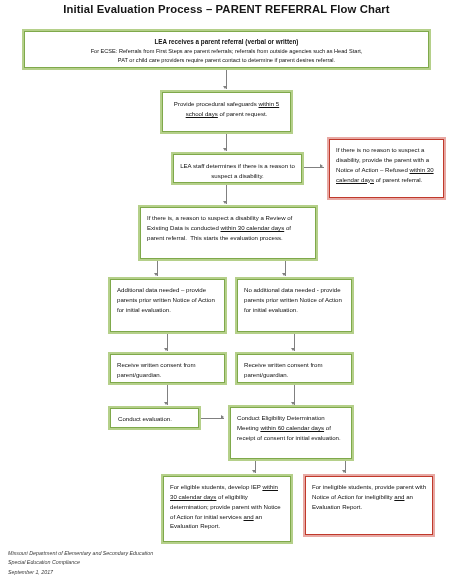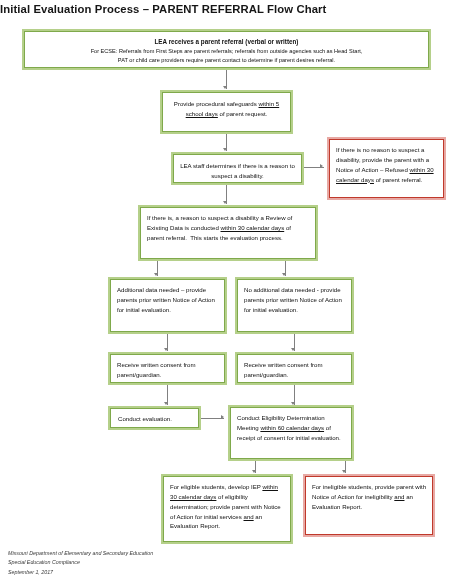--- a/index.html
+++ b/index.html
@@ -1,21 +1,21 @@
 <!DOCTYPE html>
 <html><head>
 <meta charset="utf-8">
 <style>
   html,body{margin:0;padding:0;background:#ffffff;}
   body{width:453px;height:582px;position:relative;overflow:hidden;
        font-family:"Liberation Sans",sans-serif;color:#1a1a1a;}
 
   #page{position:absolute;left:0;top:0;width:453px;height:582px;}
 
-  .title{position:absolute;left:0;top:3px;width:453px;
+  .title{position:absolute;left:0;top:3px;width:453px;text-align:center;
          font-size:11.3px;font-weight:bold;letter-spacing:.1px;color:#161616;}
 
   
   .box{position:absolute;box-sizing:border-box;background:#ffffff;
        font-size:6.1px;line-height:1.62;color:#111;padding:4px 5px;}
   .box .t{display:block;}
 
   .green{border:3px solid #b5d08a;outline:1px solid #7fa94b;outline-offset:-3.5px;}
   .red{border:3px solid #e8a9a4;outline:1px solid #c0392b;outline-offset:-3.5px;}
 

